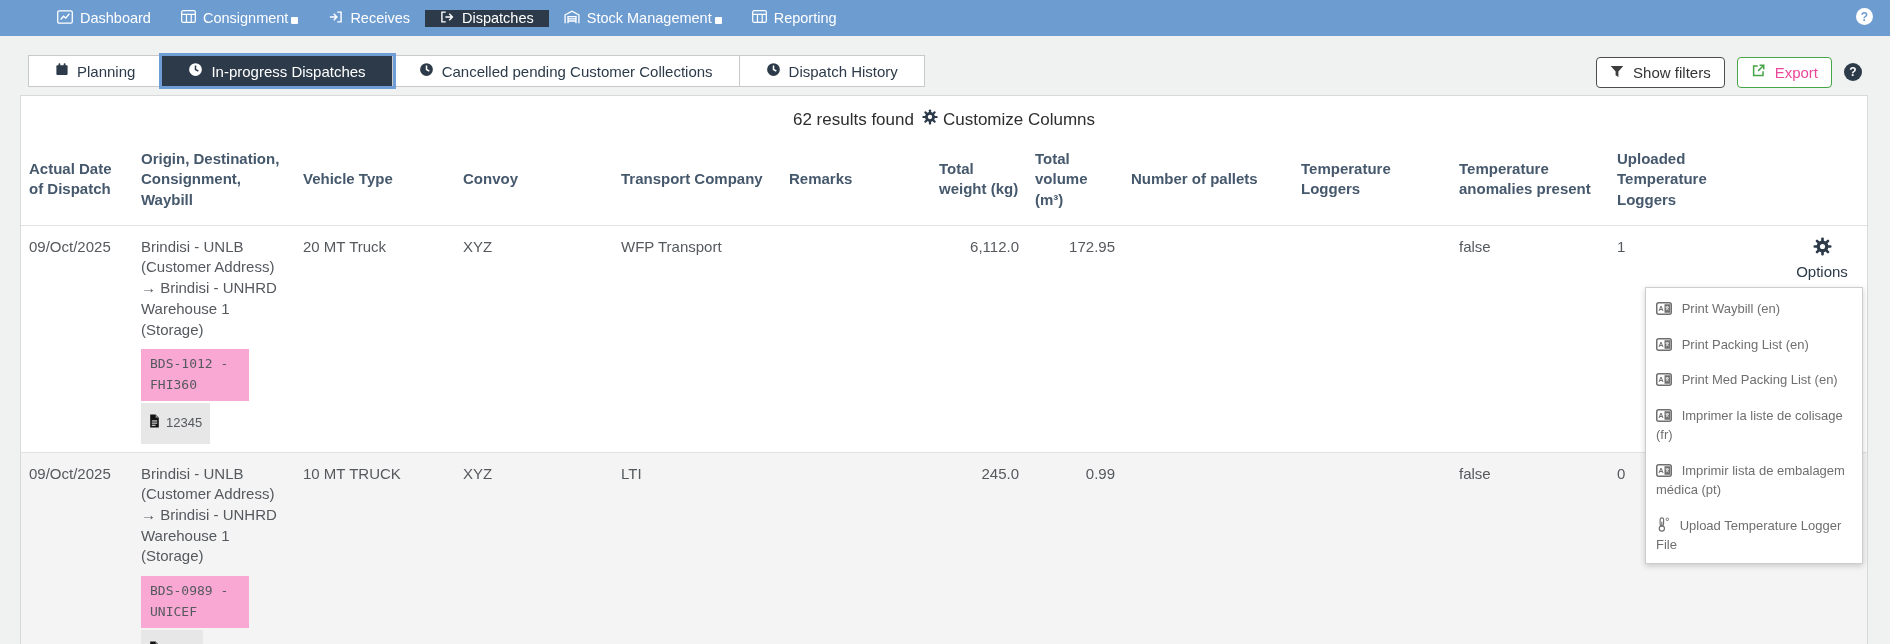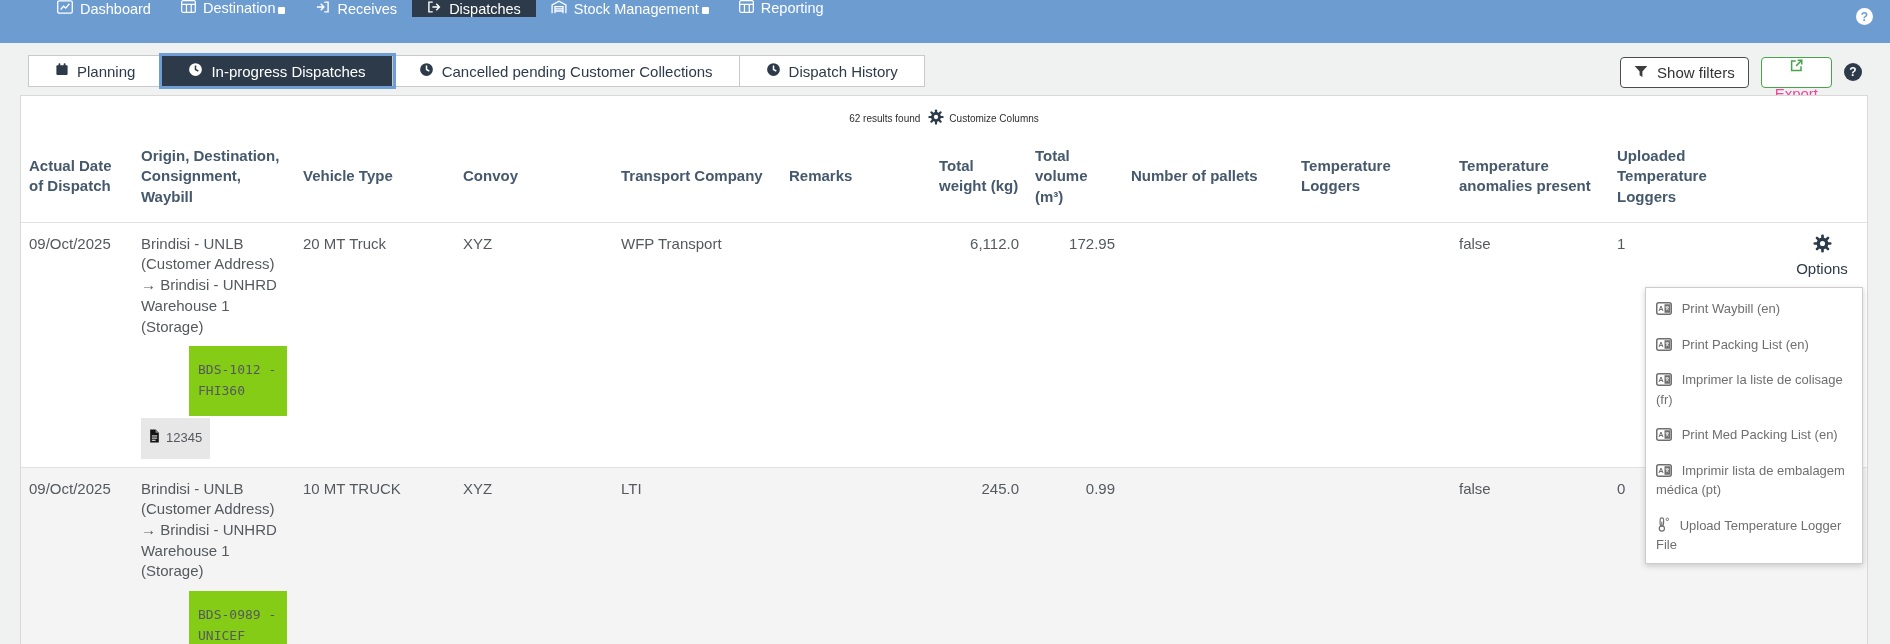--- a/index.html
+++ b/index.html
@@ -6,22 +6,22 @@
   html,body { width:1890px; height:644px; }
   body {
     font-family: "Liberation Sans", sans-serif;
     background:#f0f1f1;
     position:relative;
     overflow:hidden;
     color:#55595e;
   }
   
   .nav {
-    position:absolute; top:0; left:0; right:0; height:43px;
-    background:#6d9cd1; display:flex; align-items:flex-start;
+    position:absolute; top:0; left:0; right:0; height:36px;
+    background:#6d9cd1; display:flex; align-items:center;
     padding-left:42px;
   }
   .nav-item {
     display:flex; align-items:center; gap:7px;
     padding:0 15px; color:#fff; font-size:14.5px; cursor:pointer;
     white-space:nowrap;
   }
   .nav-item.active { background:#2c3a49; }
   .nav-badge {
     width:7px; height:7px; background:#fff; border-radius:1px;
@@ -54,54 +54,54 @@
   .toolbar {
     position:absolute; top:56px; right:28px; height:32px;
     display:flex; align-items:center; gap:12px;
   }
   .btn {
     height:31px; display:flex; align-items:center; gap:9px;
     padding:0 13px; background:#fff; border-radius:4px;
     font-size:15px; cursor:pointer;
   }
   .btn-filters { border:1px solid #4d4d4d; color:#333;margin-left:40px; }
-  .btn-export  { border:1px solid #47a447; color:#ec4899;flex-direction:column; }
+  .btn-export  { border:1px solid #47a447; color:#ec4899; }
   .toolbar-help {
     width:18px; height:18px; border-radius:50%; background:#2c3a49;
     color:#fff; font-size:12px; font-weight:bold;
     display:flex; align-items:center; justify-content:center; cursor:pointer;
   }
   
   .card {
     position:absolute; top:95px; left:20px; width:1848px; bottom:0;
     background:#fff; border:1px solid #d9d9d9; border-bottom:none;
     overflow:hidden;
   }
   .summary-bar {
     display:flex; align-items:center; justify-content:center; gap:8px;
-    padding:13px 12px 4px; font-size:10px; color:#2e2e2e;
+    padding:13px 12px 4px; font-size:17px; color:#2e2e2e;
   }
   .customize { display:flex; align-items:center; gap:5px; cursor:pointer; }
   table { width:100%; border-collapse:collapse; table-layout:fixed; }
   thead th {
     text-align:left; vertical-align:middle;
     color:#45586c; font-size:15px; font-weight:bold; line-height:1.35;
     padding:15px 8px;
   }
   tbody td {
     font-size:15px; color:#55595e; line-height:1.38;
     padding:11px 8px 8px; vertical-align:top;
     border-top:1px solid #e2e2e2;
   }
   tbody tr.row-1 td { background:#f4f4f4; height:200px; }
   td.num { text-align:right; }
   .badge-consignment {
-    display:inline-block; background:#84cc16;
+    display:inline-block; background:#f9a8d4;
     font-family:"DejaVu Sans Mono", monospace; font-size:13px;
-    line-height:1.6; padding:14px 9px; margin-top:9px; max-width:108px;margin-left:48px;
+    line-height:1.6; padding:5px 9px; margin-top:9px; max-width:108px;
   }
   .badge-waybill {
     display:inline-flex; align-items:center; gap:6px; background:#e7e7e7;
     font-family:Liberation Sans, sans-serif; font-size:13px;
     padding:11px 8px; margin-top:2px;
   }
   .options-wrap {
     display:flex; flex-direction:column; align-items:center; gap:1px;
     width:62px; margin-left:auto; margin-right:6px;
     color:#2c3a49; cursor:pointer;
@@ -134,21 +134,21 @@
     </span>
     <span>Dashboard</span>
   </div>
   <div class="nav-item">
     <span>
       <svg width="15" height="13" viewBox="0 0 22 19" fill="none" stroke="#fff" stroke-width="1.8">
         <rect x="1" y="1" width="20" height="17" rx="2"></rect>
           <path d="M1 6.5 h20 M8 6.5 v11.5 M15 6.5 v11.5"></path>
       </svg>
     </span>
-    <span>Destination</span>
+    <span>Consignment</span>
     <span class="nav-badge"></span>
   </div>
   <div class="nav-item">
     <span>
       <svg width="15" height="14" viewBox="0 0 20 20" fill="none" stroke="#fff" stroke-width="2">
         <path d="M2 10 h9 M7.5 5.5 L12 10 l-4.5 4.5"></path>
           <path d="M12.5 3 h5.5 v14 h-5.5"></path>
       </svg>
     </span>
     <span>Receives</span>
@@ -398,31 +398,31 @@
     </span><span>Print Packing List (en)</span>
   </div>
   <div class="menu-item">
     <span>
       <svg width="16" height="13" viewBox="0 0 32 26">
         <rect x="1.5" y="1.5" width="29" height="23" rx="4" fill="none" stroke="#6f6f6f" stroke-width="3"></rect>
         <path d="M6 18 L10 8 L14 18 M7.5 15 h5" stroke="#6f6f6f" stroke-width="2" fill="none"></path>
         <rect x="17" y="4.5" width="11.5" height="17" fill="#6f6f6f"></rect>
         <path d="M19 10 h7 M22.5 8 v2 M20 16 c2 -1 4 -3 4.5 -6 M25 16 c-2 -1 -4 -3 -4.5 -6" stroke="#fff" stroke-width="1.5" fill="none"></path>
       </svg>
-    </span><span>Imprimer la liste de colisage (fr)</span>
+    </span><span>Print Med Packing List (en)</span>
   </div>
   <div class="menu-item">
     <span>
       <svg width="16" height="13" viewBox="0 0 32 26">
         <rect x="1.5" y="1.5" width="29" height="23" rx="4" fill="none" stroke="#6f6f6f" stroke-width="3"></rect>
         <path d="M6 18 L10 8 L14 18 M7.5 15 h5" stroke="#6f6f6f" stroke-width="2" fill="none"></path>
         <rect x="17" y="4.5" width="11.5" height="17" fill="#6f6f6f"></rect>
         <path d="M19 10 h7 M22.5 8 v2 M20 16 c2 -1 4 -3 4.5 -6 M25 16 c-2 -1 -4 -3 -4.5 -6" stroke="#fff" stroke-width="1.5" fill="none"></path>
       </svg>
-    </span><span>Print Med Packing List (en)</span>
+    </span><span>Imprimer la liste de colisage (fr)</span>
   </div>
   <div class="menu-item">
     <span>
       <svg width="16" height="13" viewBox="0 0 32 26">
         <rect x="1.5" y="1.5" width="29" height="23" rx="4" fill="none" stroke="#6f6f6f" stroke-width="3"></rect>
         <path d="M6 18 L10 8 L14 18 M7.5 15 h5" stroke="#6f6f6f" stroke-width="2" fill="none"></path>
         <rect x="17" y="4.5" width="11.5" height="17" fill="#6f6f6f"></rect>
         <path d="M19 10 h7 M22.5 8 v2 M20 16 c2 -1 4 -3 4.5 -6 M25 16 c-2 -1 -4 -3 -4.5 -6" stroke="#fff" stroke-width="1.5" fill="none"></path>
       </svg>
     </span><span>Imprimir lista de embalagem médica (pt)</span>

